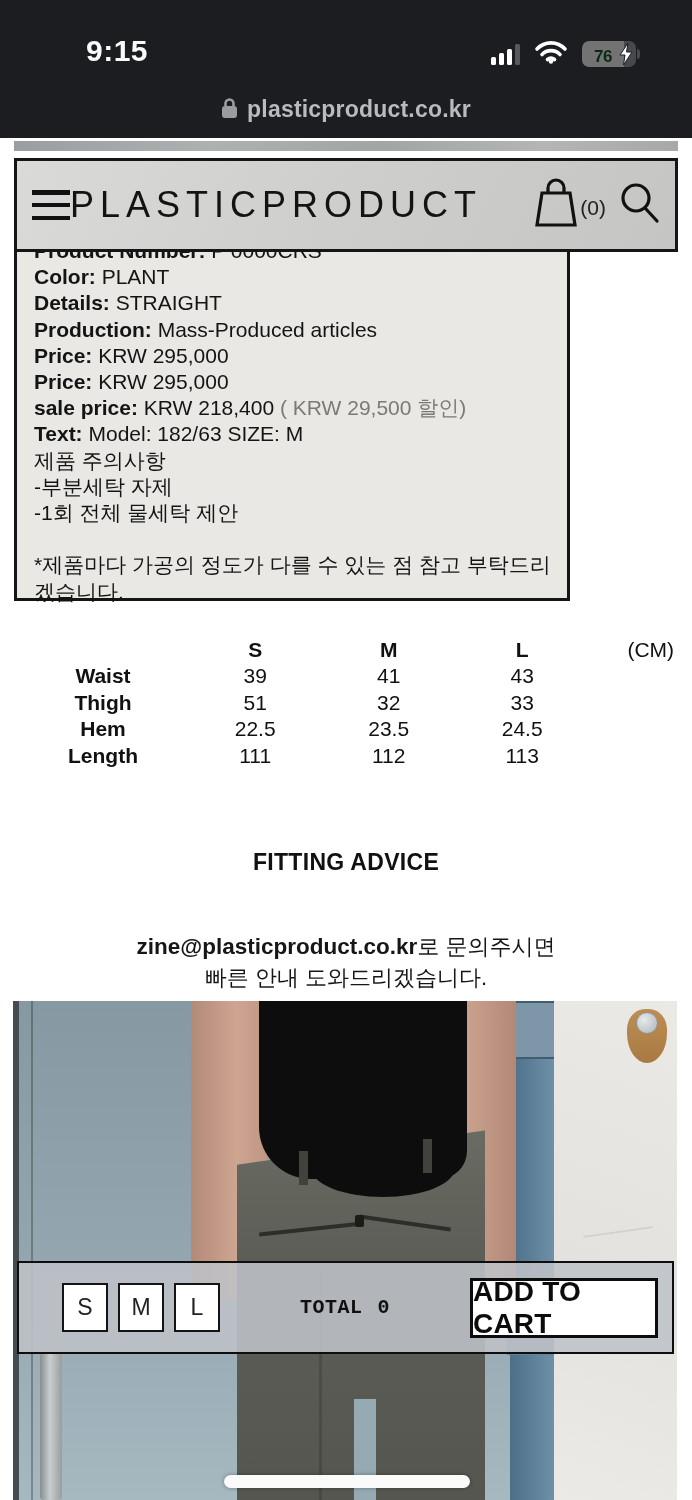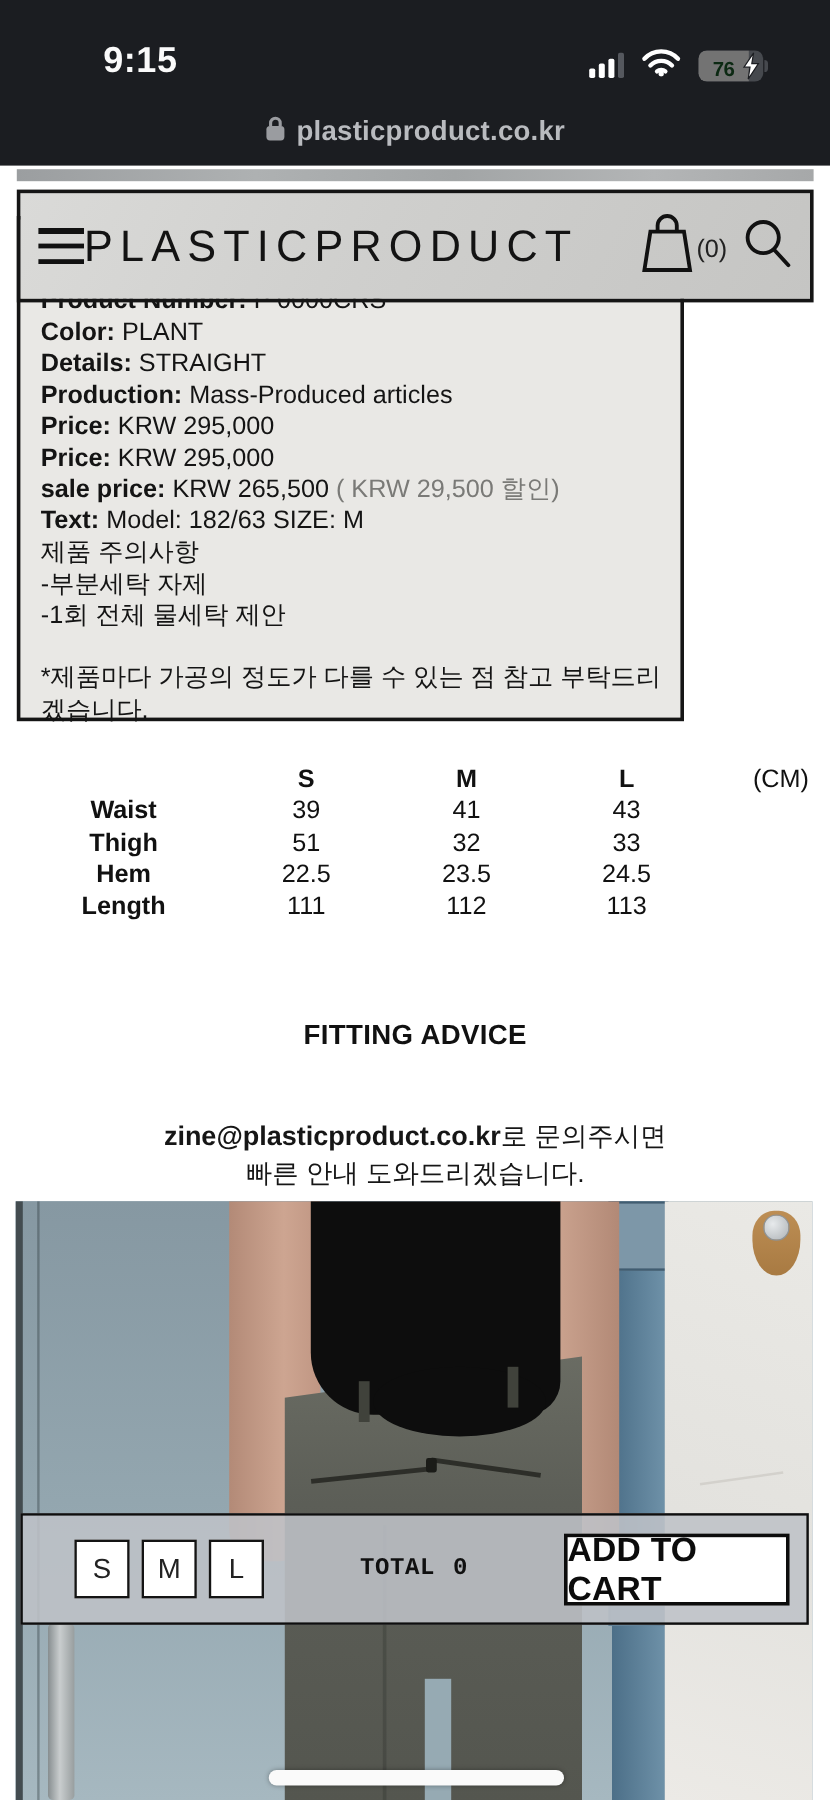--- a/index.html
+++ b/index.html
@@ -190,21 +190,21 @@
     </div>
   </div>
 
   <div class="details">
     <div><b>Product Number:</b> <span>P 0000CRS</span></div>
     <div><b>Color:</b> <span>PLANT</span></div>
     <div><b>Details:</b> <span>STRAIGHT</span></div>
     <div><b>Production:</b> <span>Mass-Produced articles</span></div>
     <div><b>Price:</b> <span>KRW 295,000</span></div>
     <div><b>Price:</b> <span>KRW 295,000</span></div>
-    <div><b>sale price:</b> <span>KRW 265,500 </span><span class="muted">( KRW 29,500 할인)</span></div>
+    <div><b>sale price:</b> <span>KRW 218,400 </span><span class="muted">( KRW 29,500 할인)</span></div>
     <div><b>Text:</b> <span>Model: 182/63 SIZE: M</span></div>
     <div><span>제품 주의사항</span></div>
     <div><span>-부분세탁 자제</span></div>
     <div><span>-1회 전체 물세탁 제안</span></div>
     <div>&nbsp;</div>
     <div><span>*제품마다 가공의 정도가 다를 수 있는 점 참고 부탁드리겠습니다.</span></div>
   </div>
 
   <div class="sizetable">
     <div class="trow thead">

